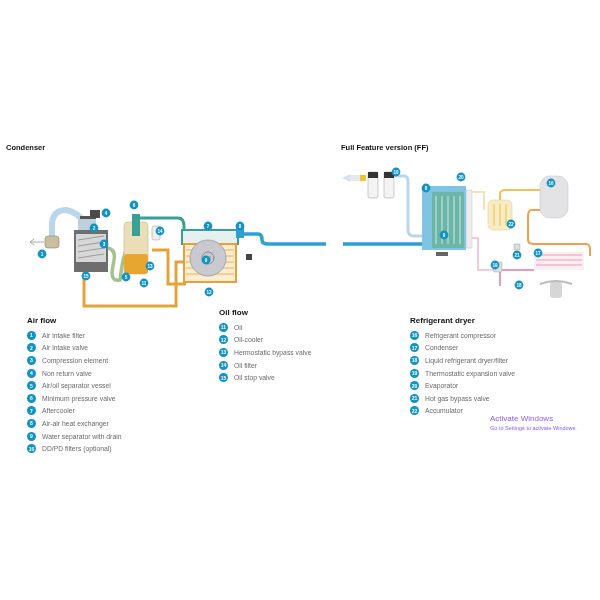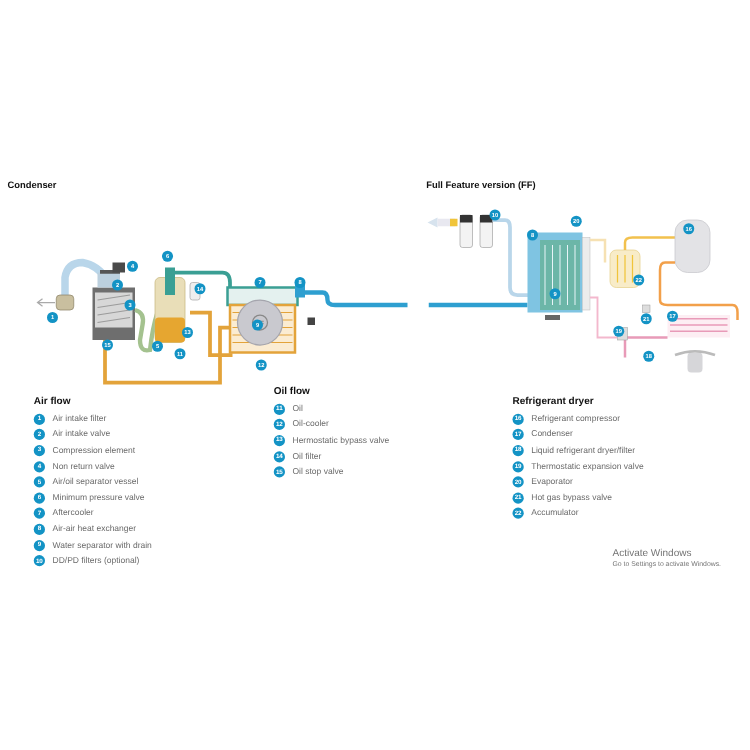--- a/index.html
+++ b/index.html
@@ -10,21 +10,21 @@
   svg.diagram { position: absolute; left: 0; top: 0; }
   .legend { position: absolute; }
   .legend h3 { margin: 0 0 4px 0; font-size: 8px; font-weight: bold; color: #111; }
   .legend ul { list-style: none; margin: 0; padding: 0; }
   .legend li { display: flex; align-items: center; height: 12.6px; }
   .badge { width: 9px; height: 9px; border-radius: 50%; background: #1393c5; color: #fff; font-size: 5px; font-weight: bold; display: inline-flex; align-items: center; justify-content: center; margin-right: 6px; flex: none; }
   .legend .lbl { font-size: 6.8px; color: #6a6a6a; white-space: nowrap; }
   #legend-air { left: 27px; top: 316px; }
   #legend-oil { left: 219px; top: 308px; }
   #legend-ref { left: 410px; top: 316px; }
-  .watermark { position: absolute; left: 490px; top: 438px; color: #737373; }
+  .watermark { position: absolute; left: 490px; top: 414px; color: #8b5cf6; }
   .watermark .wm1 { font-size: 8px; }
   .watermark .wm2 { font-size: 5.5px; margin-top: 2px; }
   .dbadge circle { fill: #1393c5; }
   .dbadge text { fill: #fff; font-size: 4.6px; font-weight: bold; font-family: "Liberation Sans", sans-serif; text-anchor: middle; dominant-baseline: central; }
 </style>
 </head>
 <body>
 
 <div class="section-title" id="title-std">Condenser</div>
 <div class="section-title" id="title-ff">Full Feature version (FF)</div>

